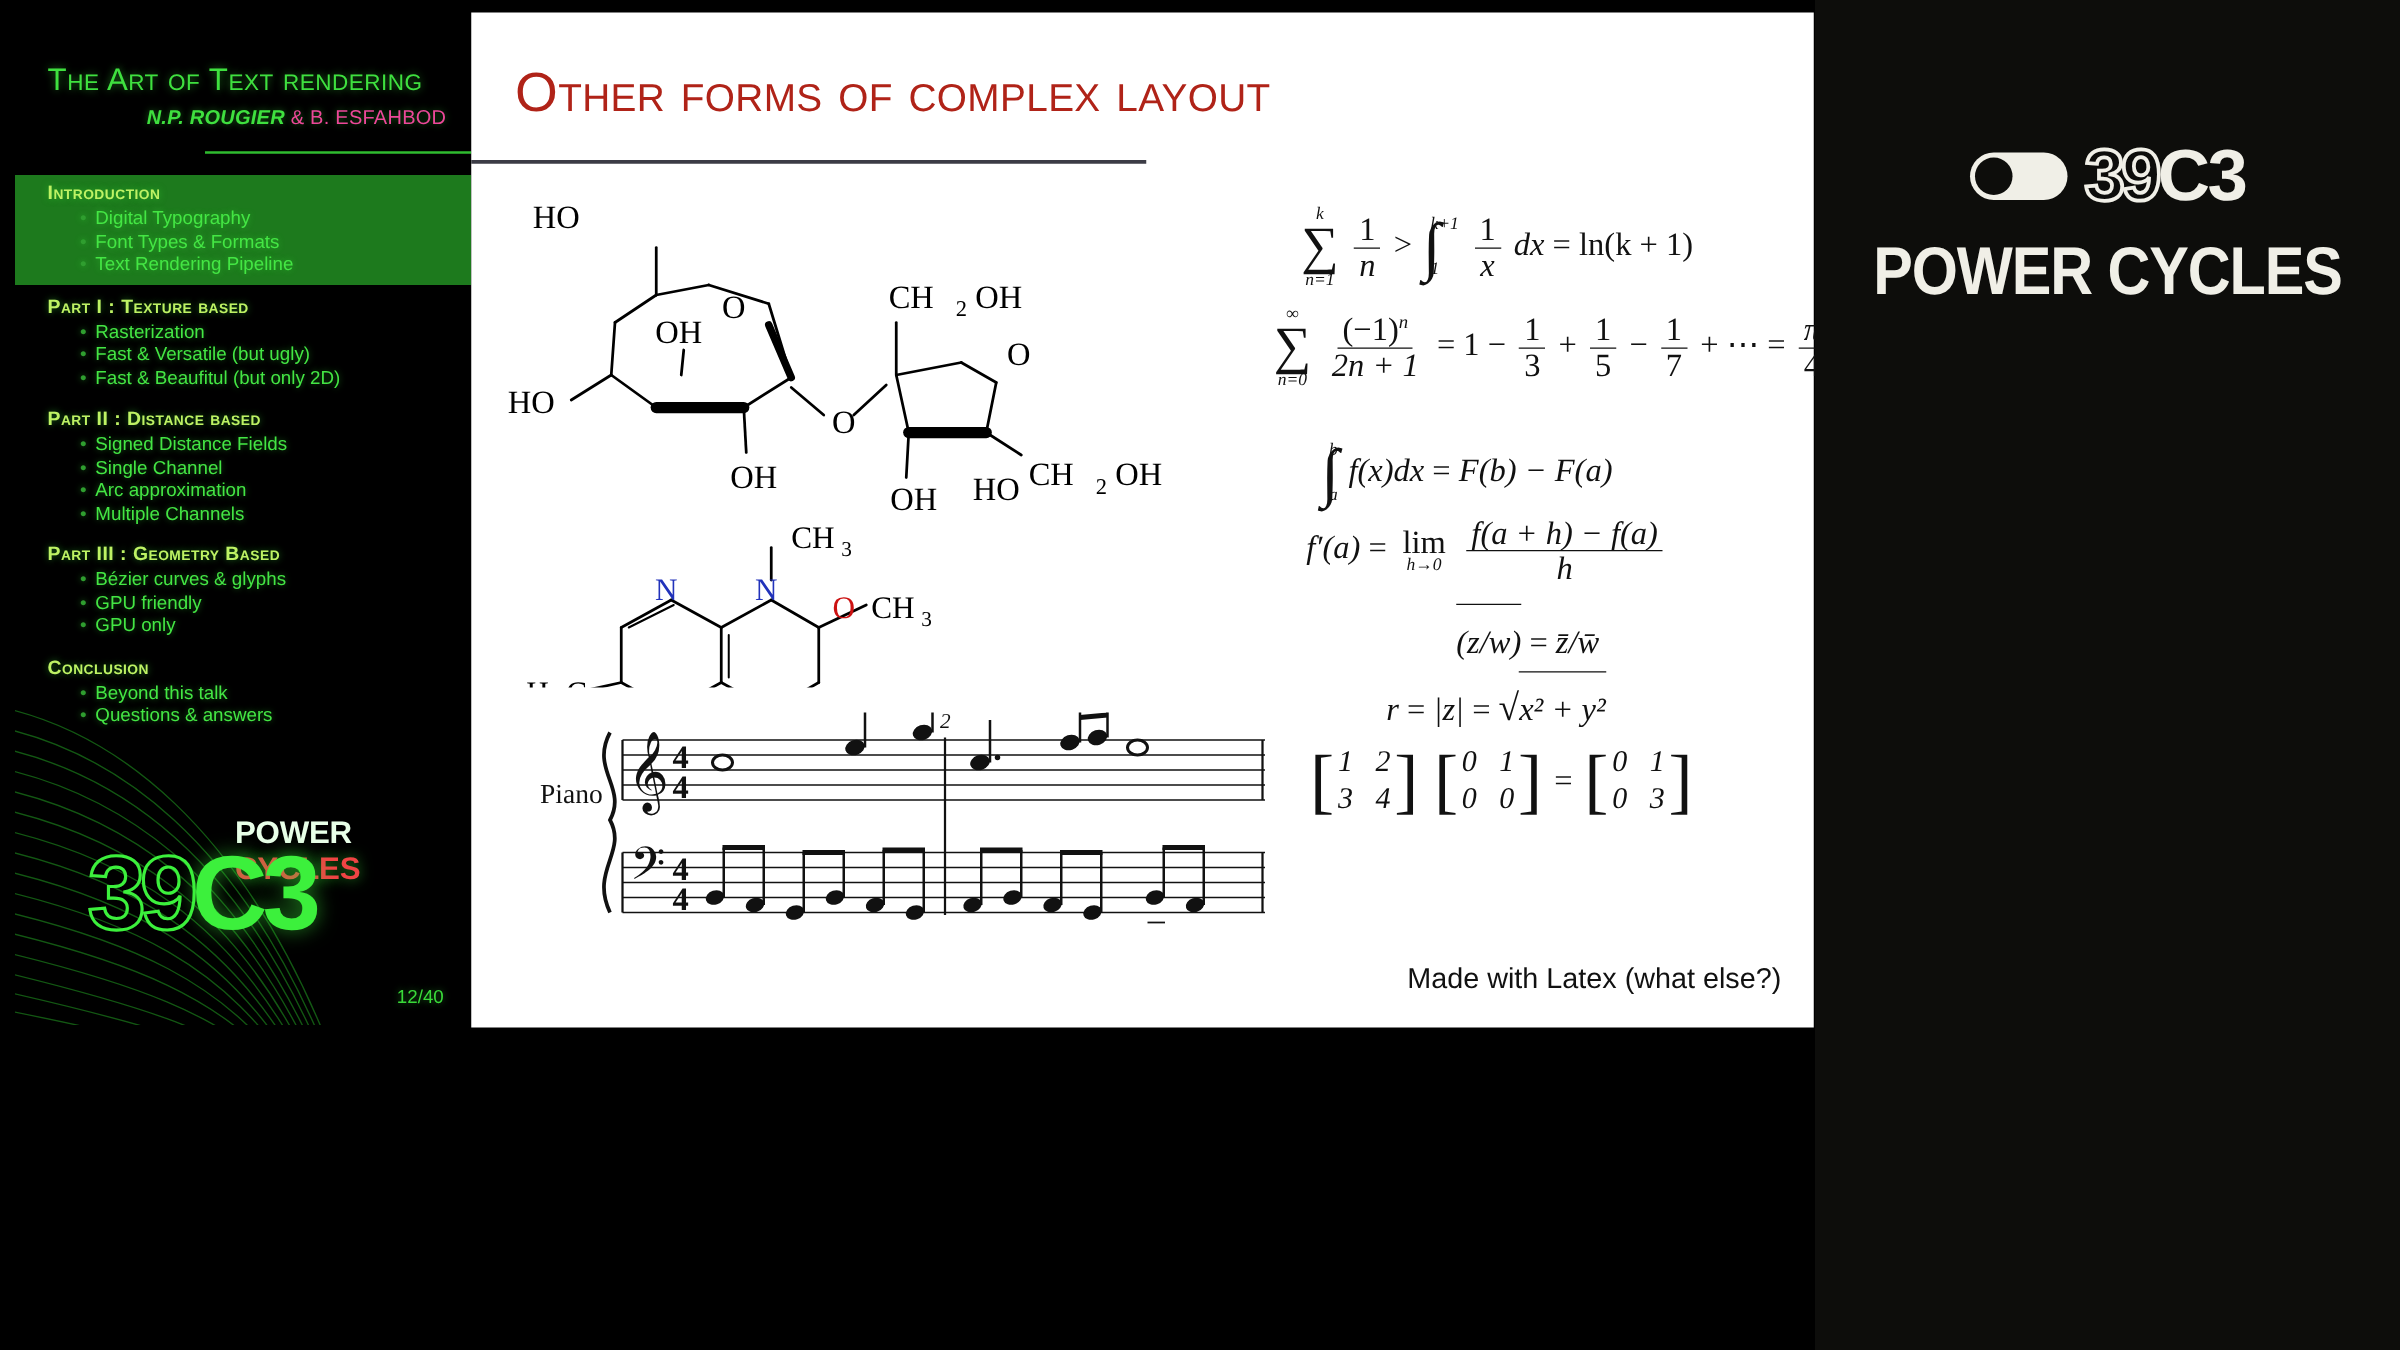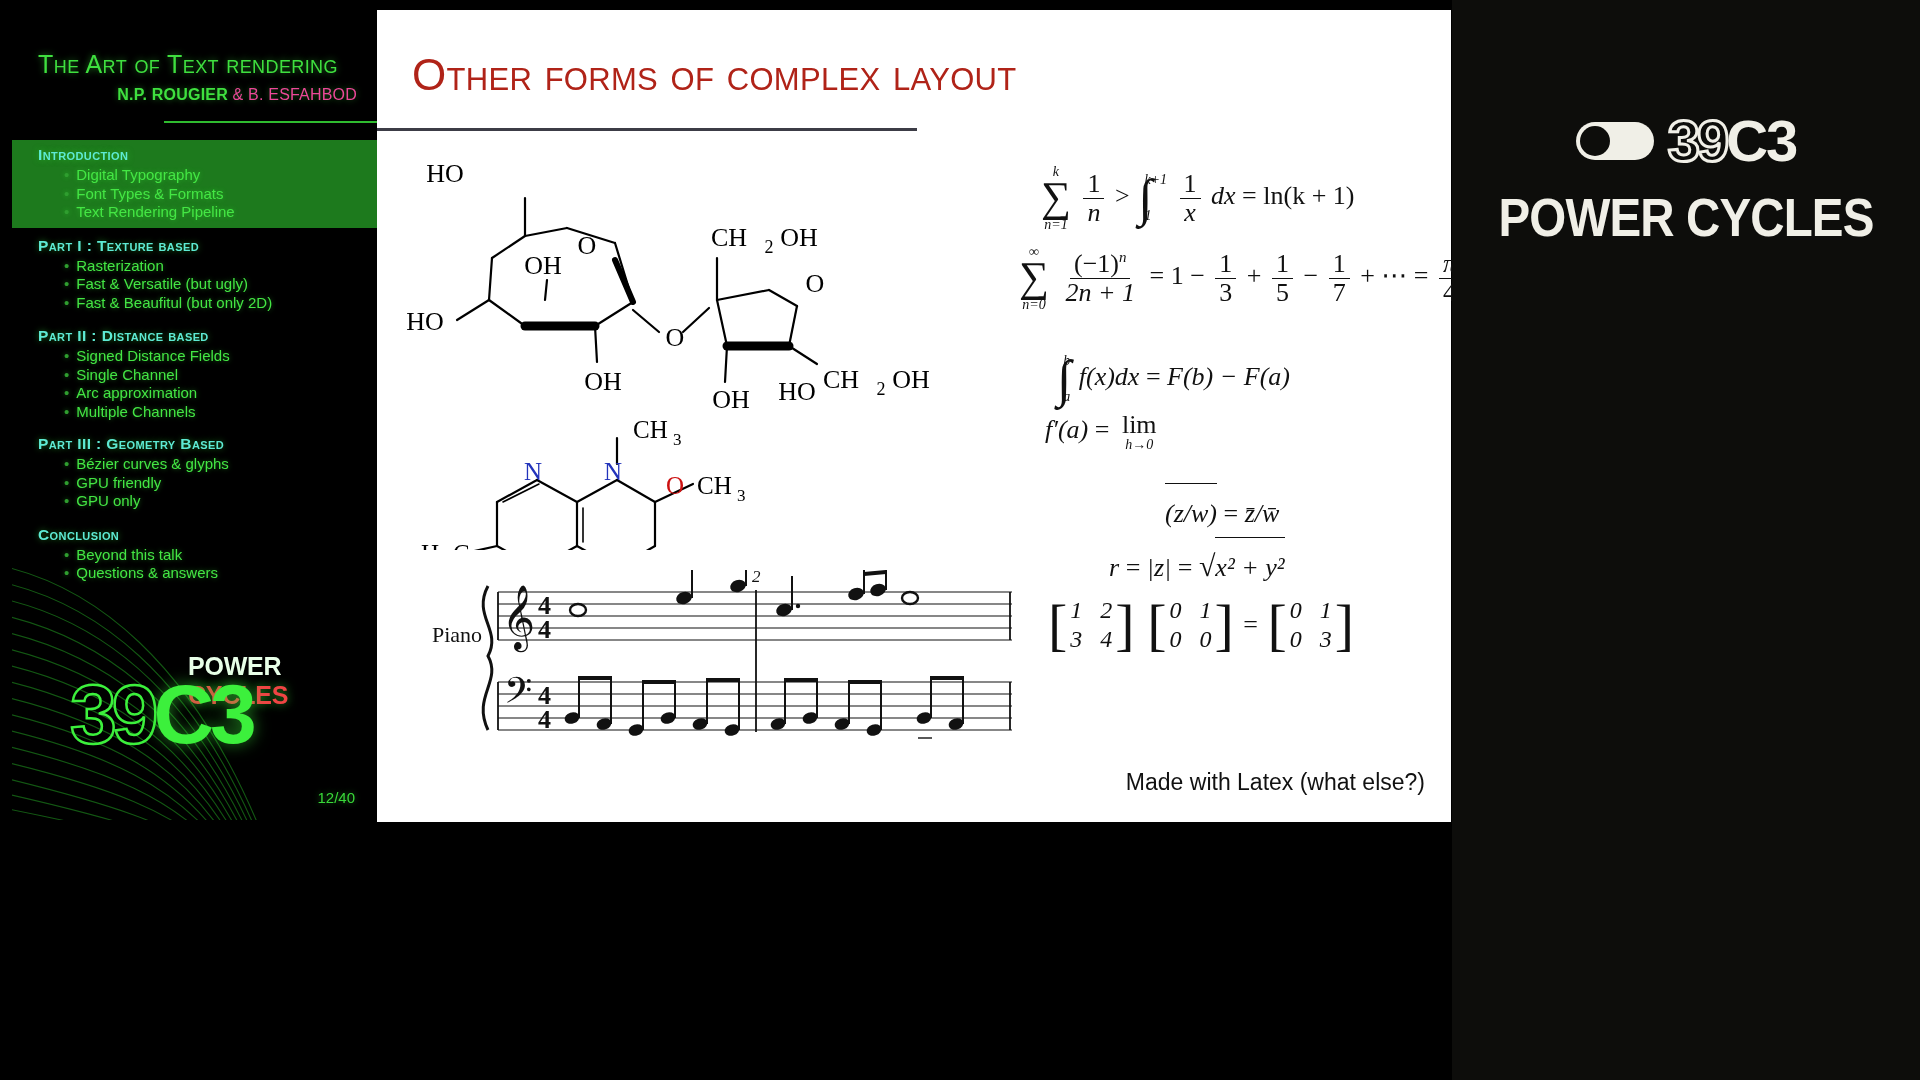--- a/index.html
+++ b/index.html
@@ -10,27 +10,27 @@
   #slide-area{position:absolute;left:0;top:0;width:1452px;height:1080px;background:#000;}
 
   
   #sidebar{position:absolute;left:12px;top:8px;width:365px;height:812px;background:#000;overflow:hidden;}
   .swoosh{position:absolute;left:-40px;bottom:-40px;width:460px;height:360px;pointer-events:none;opacity:.85;}
   #deck-title{position:absolute;left:0;top:42px;width:352px;text-align:center;}
   #deck-title .t1{display:block;color:#3fe03f;font-size:25px;font-weight:400;letter-spacing:.4px;
      font-variant:small-caps;text-shadow:0 0 7px rgba(60,230,60,.55);}
   #deck-authors{position:absolute;right:20px;top:78px;font-size:16px;letter-spacing:.2px;
      text-shadow:0 0 6px rgba(60,230,60,.45);}
-  #deck-authors .a1{color:#3fe03f;font-weight:bold;}
+  #deck-authors .a1{color:#3fe03f;font-weight:bold;font-style:italic;}
   #deck-authors .a2{color:#ec4899;font-weight:normal;}
   #title-rule{position:absolute;left:152px;top:113px;width:240px;height:2px;background:#2fbb2f;}
 
   .nav-group{position:absolute;left:0;width:365px;padding:3px 0 6px 0;}
   .nav-group.active{background:#1d7a1d;}
-  .nav-head{color:#5eead4;font-size:15.5px;font-weight:bold;font-variant:small-caps;
+  .nav-head{color:#bef264;font-size:15.5px;font-weight:bold;font-variant:small-caps;
      letter-spacing:.4px;margin:3px 0 2px 26px;text-shadow:0 0 6px rgba(60,230,60,.5);}
   .nav-item{color:#44e644;font-size:15px;margin:1.5px 0 1.5px 52px;text-shadow:0 0 5px rgba(60,230,60,.45);}
   .nav-item .bullet{color:#2f9e2f;margin-right:7px;}
 
   #logo-block{position:absolute;left:30px;bottom:36px;width:310px;height:132px;}
   #logo-power{position:absolute;left:146px;top:0px;font-size:25px;font-weight:800;
      letter-spacing:-.2px;color:#d9f7d9;}
   #logo-power .pw{color:#e8ffe8;}
   #logo-power .cy{color:#ef4444;text-shadow:0 0 10px rgba(60,240,60,.6);}
   #logo-39c3{position:absolute;left:28px;top:20px;display:flex;align-items:center;height:86px;}
@@ -443,20 +443,24 @@
           <span class="mi">F(b) − F(a)</span>
         </div>
 
         <div class="eq" style="left:28px;top:248px;font-size:26px;">
           <span class="mi">f′(a)</span>
           <span>=</span>
           <span class="sumop" style="margin:0 6px">
             <span>lim</span>
             <span class="lim">h→0</span>
           </span>
+          <span class="frac">
+            <span class="num mi">f(a + h) − f(a)</span>
+            <span class="den mi">h</span>
+          </span>
         </div>
 
         <div class="eq" style="left:148px;top:318px;font-size:26px;">
           <span class="ovl mi">(z/w)</span>
           <span>=</span>
           <span class="mi">z̄/w̄</span>
         </div>
 
         <div class="eq" style="left:92px;top:372px;font-size:26px;">
           <span class="mi">r</span>

